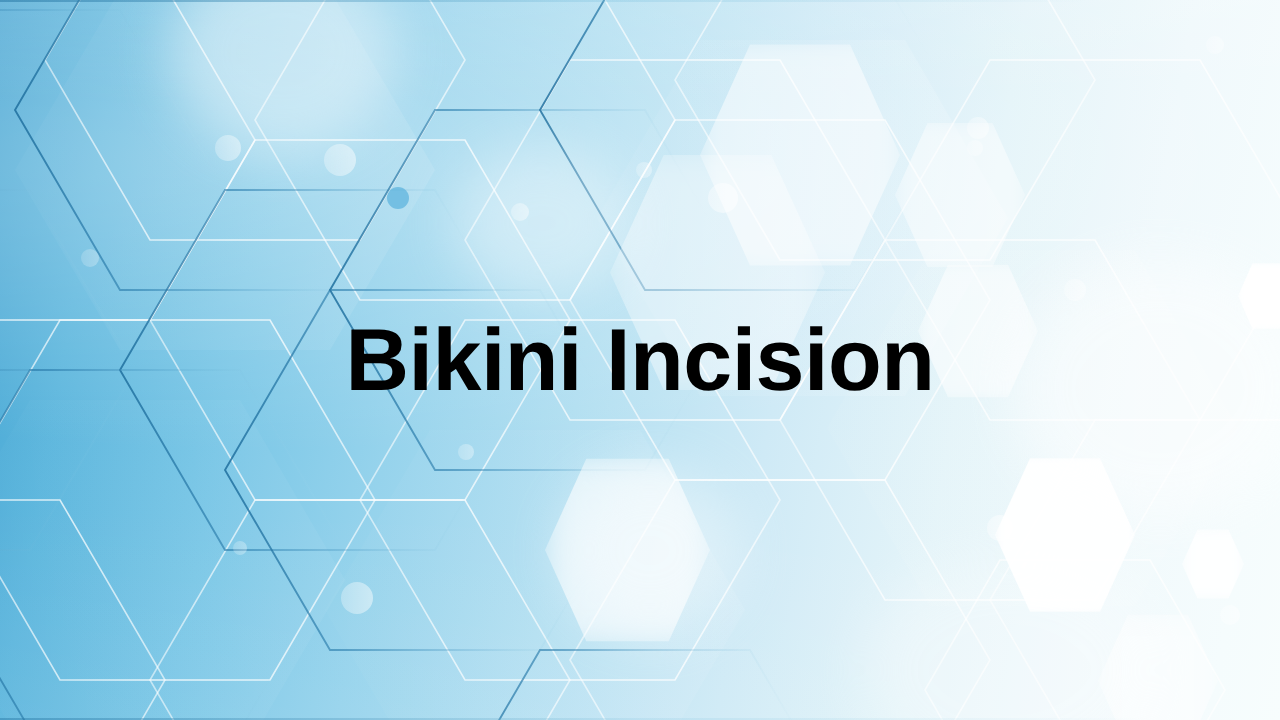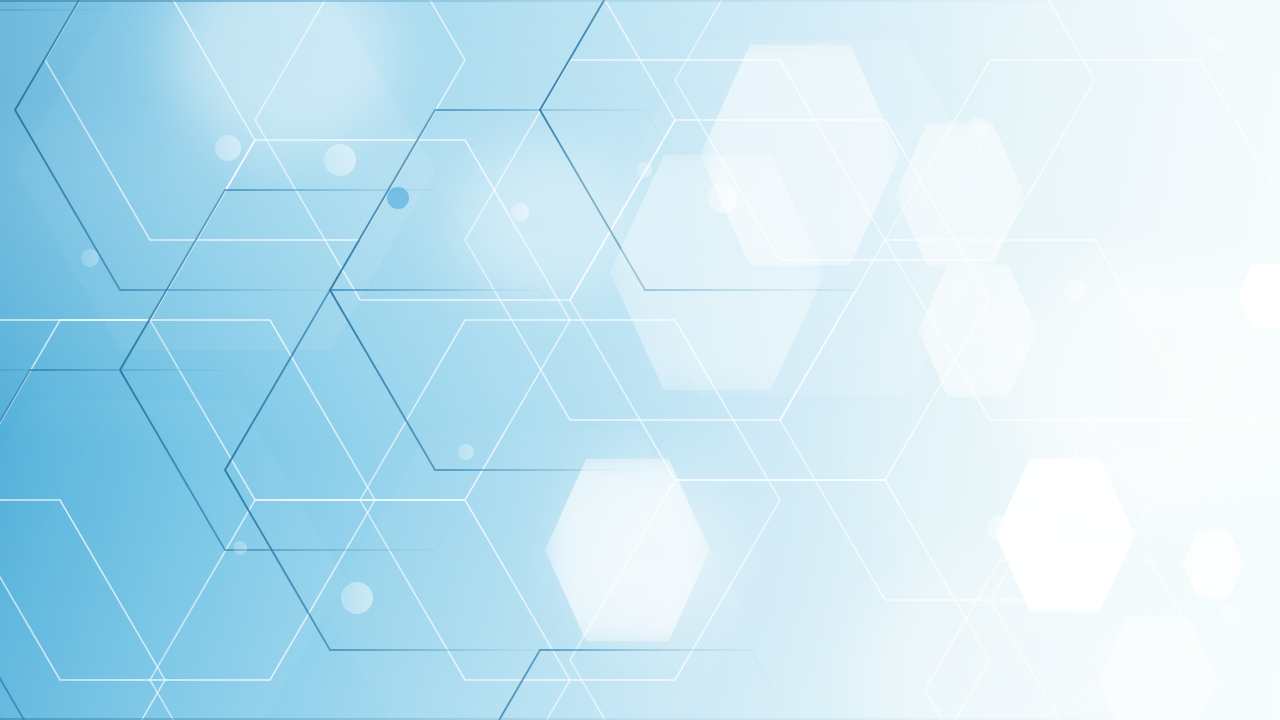--- a/index.html
+++ b/index.html
@@ -227,15 +227,16 @@
   <div class="glow" style="left:168px; top:-48px; width:230px; height:200px; opacity:0.42;"></div>
   <div class="glow" style="left:452px; top:148px; width:180px; height:150px; opacity:0.34;"></div>
   <div class="glow" style="left:1010px; top:258px; width:300px; height:260px; opacity:0.45;"></div>
   <div class="glow" style="left:560px; top:468px; width:180px; height:165px; opacity:0.38;"></div>
   <div class="glow" style="left:860px; top:560px; width:300px; height:220px; opacity:0.25;"></div>
 
   <div id="edge-top"></div>
   <div id="edge-bottom"></div>
 
   <div id="title-block">
+    <div class="title-line" id="title-line-1" style="color: rgb(0, 0, 0);">Bikini Incision</div>
   </div>
 
 </div>
 
 </body></html>

